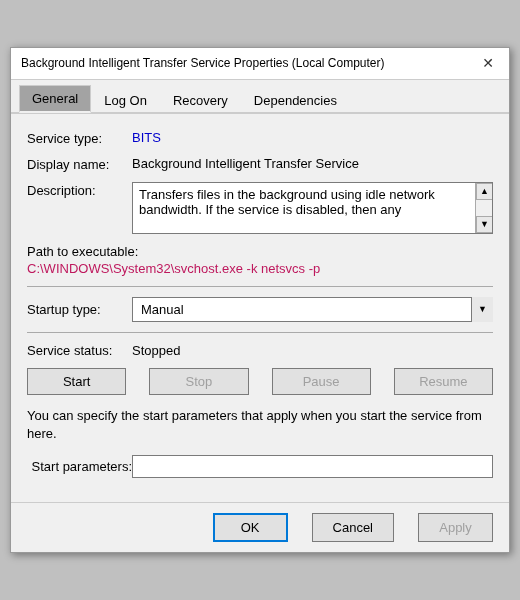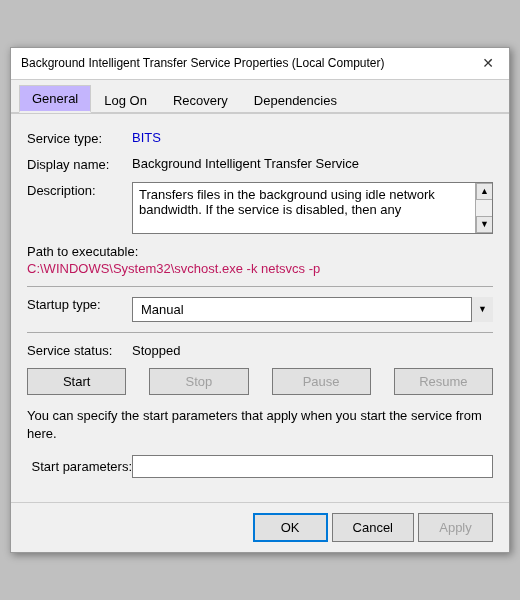--- a/index.html
+++ b/index.html
@@ -69,21 +69,21 @@
       border: 1px solid transparent;
       border-bottom: none;
       background: none;
       font-size: 13px;
       color: #000;
       position: relative;
       bottom: -2px;
     }
 
     .tab.active {
-      background: #c4b5fd;
+      background: #a3a3a3;
       border: 1px solid #ccc;
       border-bottom: 2px solid #f0f0f0;
       font-weight: 400;
       bottom: -1px;
     }
 
     .content {
       padding: 16px;
       background: #f0f0f0;
     }
@@ -163,21 +163,21 @@
     }
 
     .divider {
       border: none;
       border-top: 1px solid #aaa;
       margin: 10px 0;
     }
 
     .startup-row {
       display: flex;
-      align-items: flex-start;
+      align-items: center;
       margin-bottom: 0;
     }
 
     .startup-label {
       width: 105px;
       flex-shrink: 0;
     }
 
     .select-wrapper {
       flex: 1;
@@ -270,21 +270,21 @@
       flex: 1;
       border: 1px solid #7a7a7a;
       background: white;
       padding: 3px 6px;
       font-size: 13px;
     }
 
     .bottom-buttons {
       display: flex;
       justify-content: flex-end;
-      gap: 4px;
+      gap: 24px;
       padding: 10px 16px;
       border-top: 1px solid #ccc;
       background: #f0f0f0;
     }
 
     .bottom-btn {
       padding: 5px 20px;
       border: 1px solid #7a7a7a;
       background: #e1e1e1;
       cursor: pointer;

